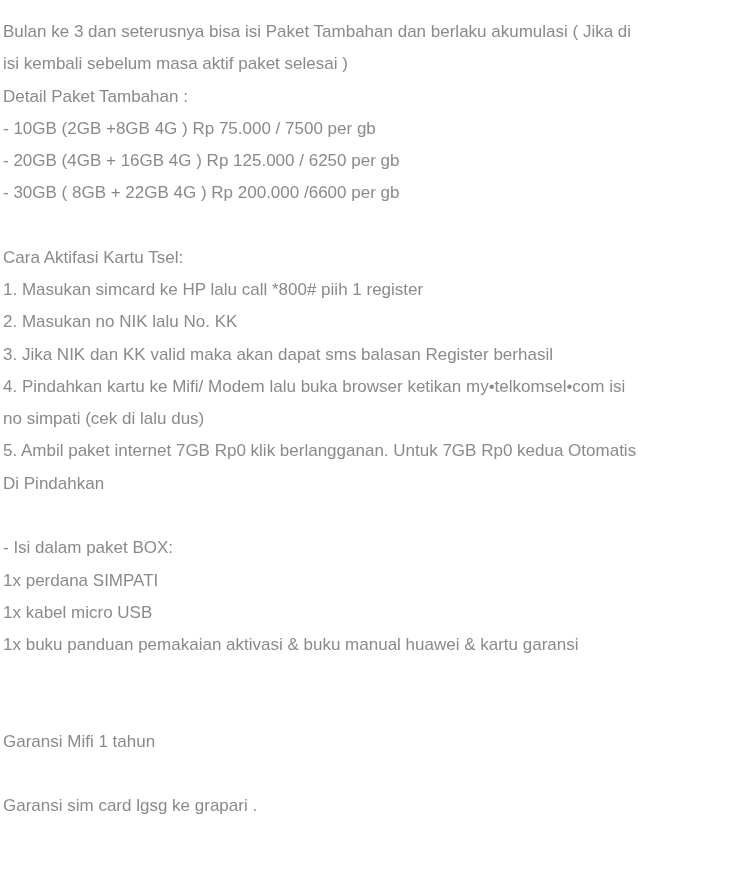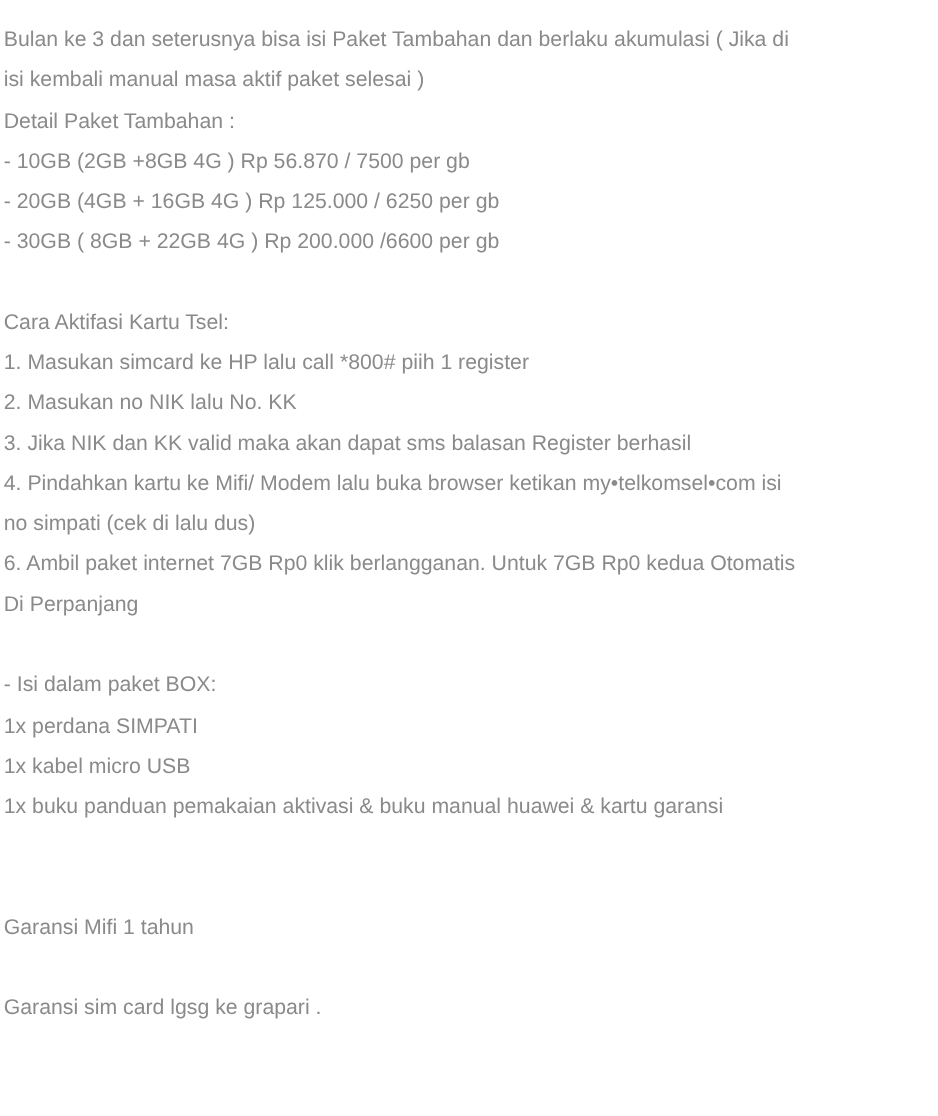--- a/index.html
+++ b/index.html
@@ -23,34 +23,34 @@
     white-space: pre;
     height: 32.27px;
     overflow: visible;
   }
 </style>
 </head>
 <body>
 
 <main class="description" style="color: rgb(138, 138, 138);">
     <div class="line">Bulan ke 3 dan seterusnya bisa isi Paket Tambahan dan berlaku akumulasi ( Jika di</div>
-    <div class="line">isi kembali manual masa aktif paket selesai )</div>
+    <div class="line">isi kembali sebelum masa aktif paket selesai )</div>
     <div class="line">Detail Paket Tambahan :</div>
-    <div class="line">- 10GB (2GB +8GB 4G ) Rp 56.870 / 7500 per gb</div>
+    <div class="line">- 10GB (2GB +8GB 4G ) Rp 75.000 / 7500 per gb</div>
     <div class="line">- 20GB (4GB + 16GB 4G ) Rp 125.000 / 6250 per gb</div>
     <div class="line">- 30GB ( 8GB + 22GB 4G ) Rp 200.000 /6600 per gb</div>
     <div class="line">&nbsp;</div>
     <div class="line">Cara Aktifasi Kartu Tsel:</div>
     <div class="line">1. Masukan simcard ke HP lalu call *800# piih 1 register</div>
     <div class="line">2. Masukan no NIK lalu No. KK</div>
     <div class="line">3. Jika NIK dan KK valid maka akan dapat sms balasan Register berhasil</div>
     <div class="line">4. Pindahkan kartu ke Mifi/ Modem lalu buka browser ketikan my•telkomsel•com isi</div>
     <div class="line">no simpati (cek di lalu dus)</div>
-    <div class="line">6. Ambil paket internet 7GB Rp0 klik berlangganan. Untuk 7GB Rp0 kedua Otomatis</div>
-    <div class="line">Di Perpanjang</div>
+    <div class="line">5. Ambil paket internet 7GB Rp0 klik berlangganan. Untuk 7GB Rp0 kedua Otomatis</div>
+    <div class="line">Di Pindahkan</div>
     <div class="line">&nbsp;</div>
     <div class="line">- Isi dalam paket BOX:</div>
     <div class="line">1x perdana SIMPATI</div>
     <div class="line">1x kabel micro USB</div>
     <div class="line">1x buku panduan pemakaian aktivasi &amp; buku manual huawei &amp; kartu garansi</div>
     <div class="line">&nbsp;</div>
     <div class="line">&nbsp;</div>
     <div class="line">Garansi Mifi 1 tahun</div>
     <div class="line">&nbsp;</div>
     <div class="line">Garansi sim card lgsg ke grapari .</div>

